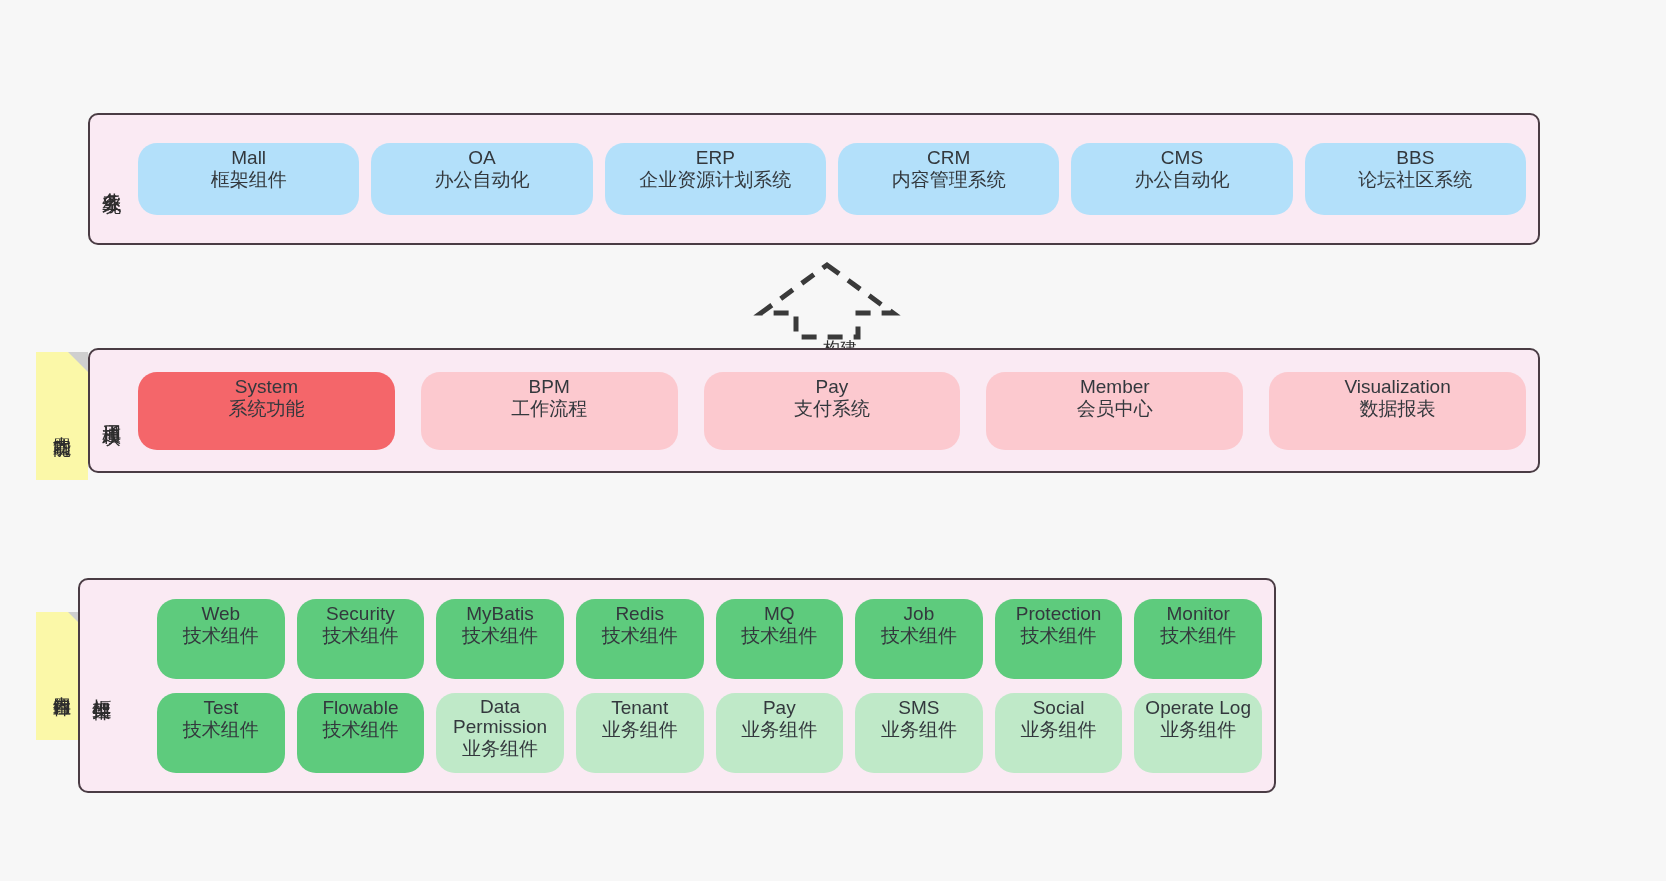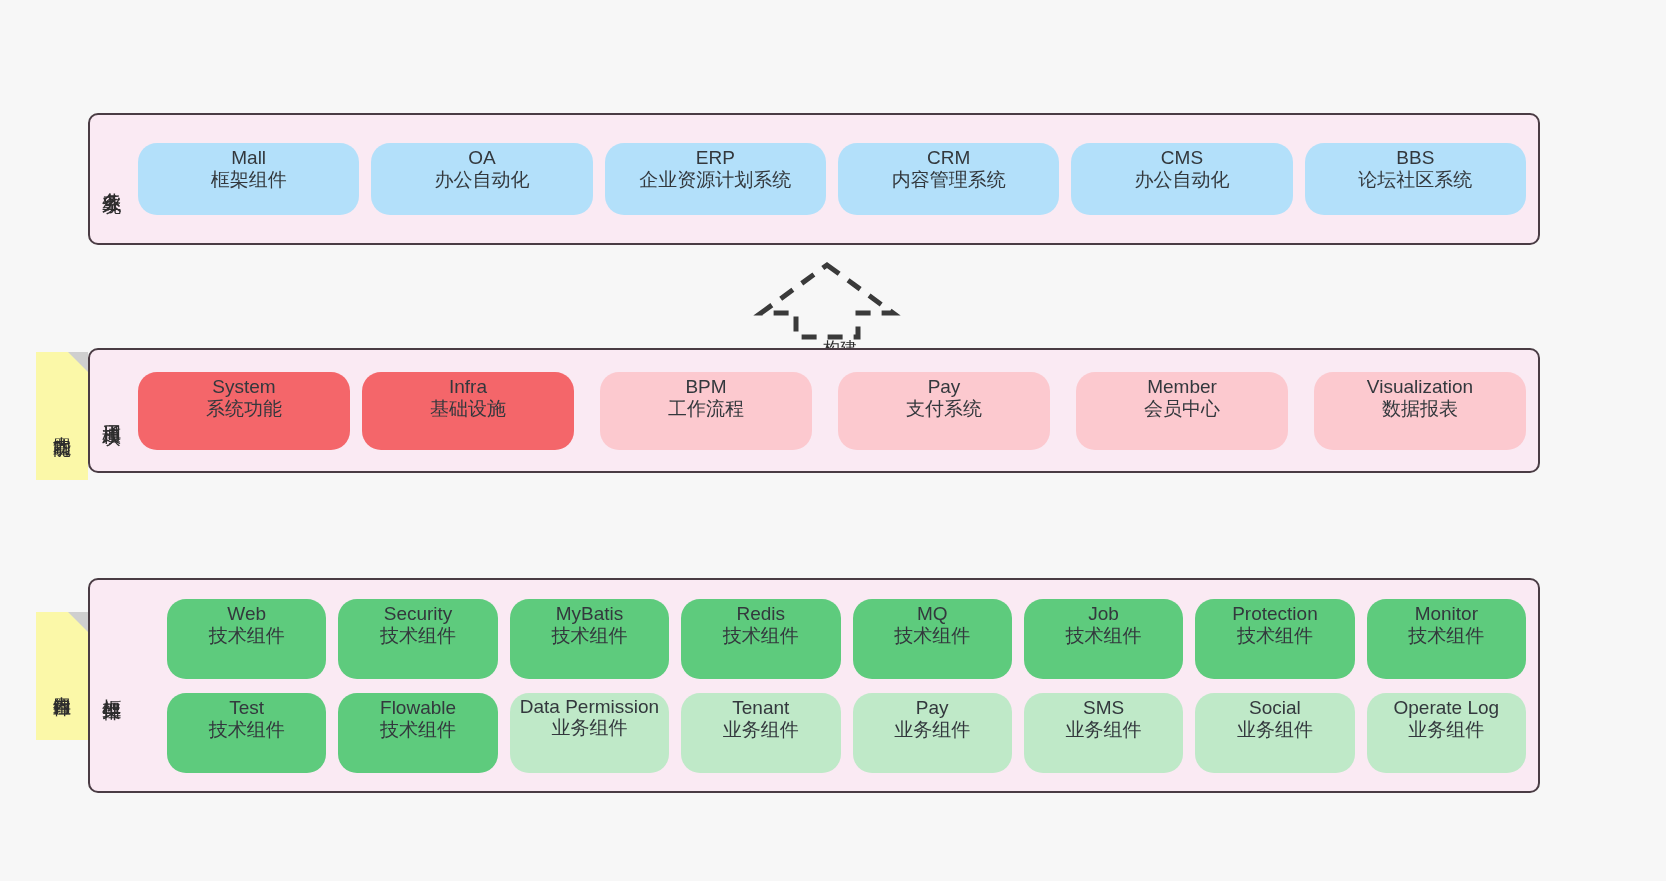--- a/index.html
+++ b/index.html
@@ -134,24 +134,20 @@
   </div>
 
   <div class="layer" style="left:88px;top:348px;width:1452px;height:125px;">
     <div class="layer-title">通用模块</div>
     <div class="layer-body">
       <div class="row" style="gap:12px;padding:0 12px 0 4px;height:78px;">
         <div class="node red">
           <span class="t1">System</span>
           <span class="t2">系统功能</span>
         </div>
-        <div class="node red">
-          <span class="t1">Infra</span>
-          <span class="t2">基础设施</span>
-        </div>
         <div class="node pink">
           <span class="t1">BPM</span>
           <span class="t2">工作流程</span>
         </div>
         <div class="node pink">
           <span class="t1">Pay</span>
           <span class="t2">支付系统</span>
         </div>
         <div class="node pink">
           <span class="t1">Member</span>
@@ -164,21 +160,21 @@
       </div>
     </div>
   </div>
 
 
   <div class="note" style="left:36px;top:612px;height:128px;">
     <span class="fold"></span>
     <span>内置组件</span>
   </div>
 
-  <div class="layer" style="left:88px;top:578px;width:1452px;height:215px;gap:29px;">
+  <div class="layer" style="left:78px;top:578px;width:1198px;height:215px;gap:29px;">
     <div class="layer-title">框架组件</div>
     <div class="layer-body" style="gap:14px;padding:14px 12px 14px 4px;">
 
       <div class="row" style="gap:12px;height:80px;">
         <div class="node green">
           <span class="t1">Web</span>
           <span class="t2">技术组件</span>
         </div>
         <div class="node green">
           <span class="t1">Security</span>

